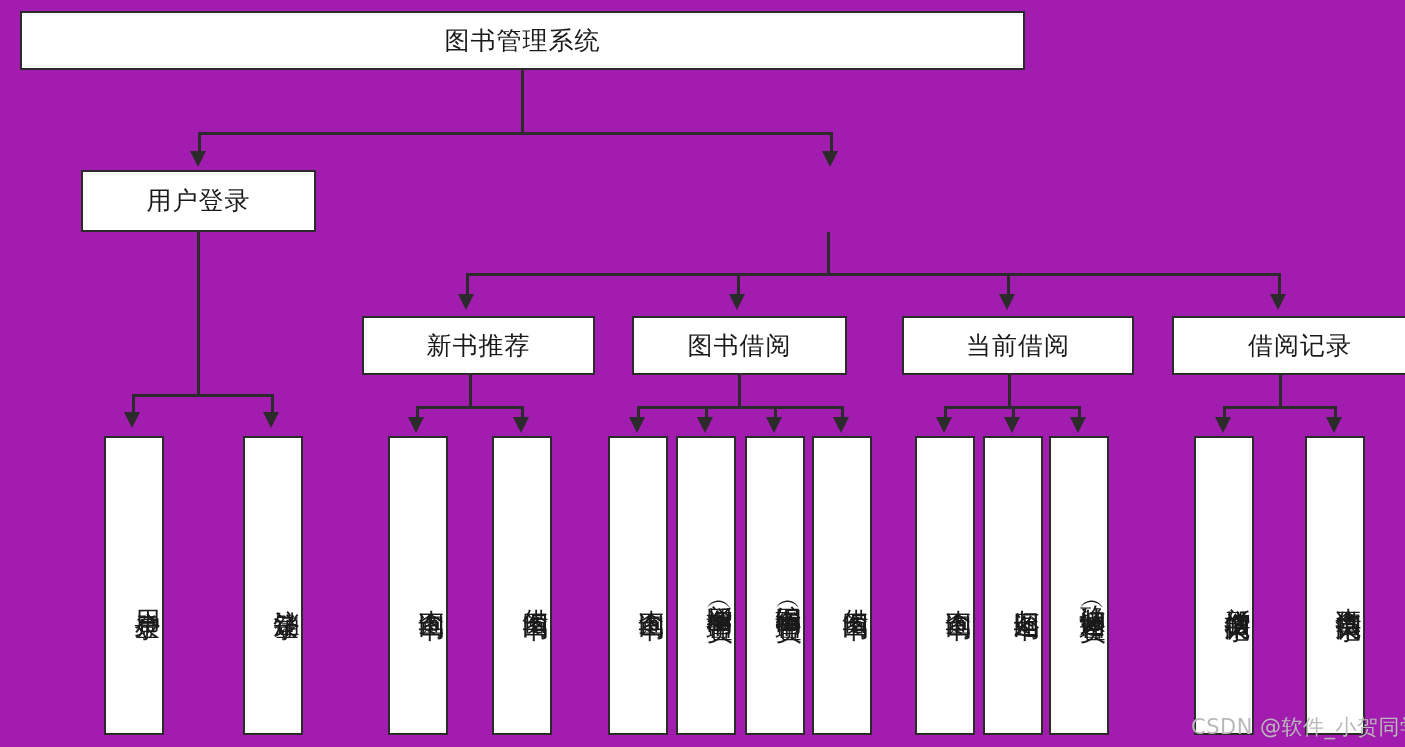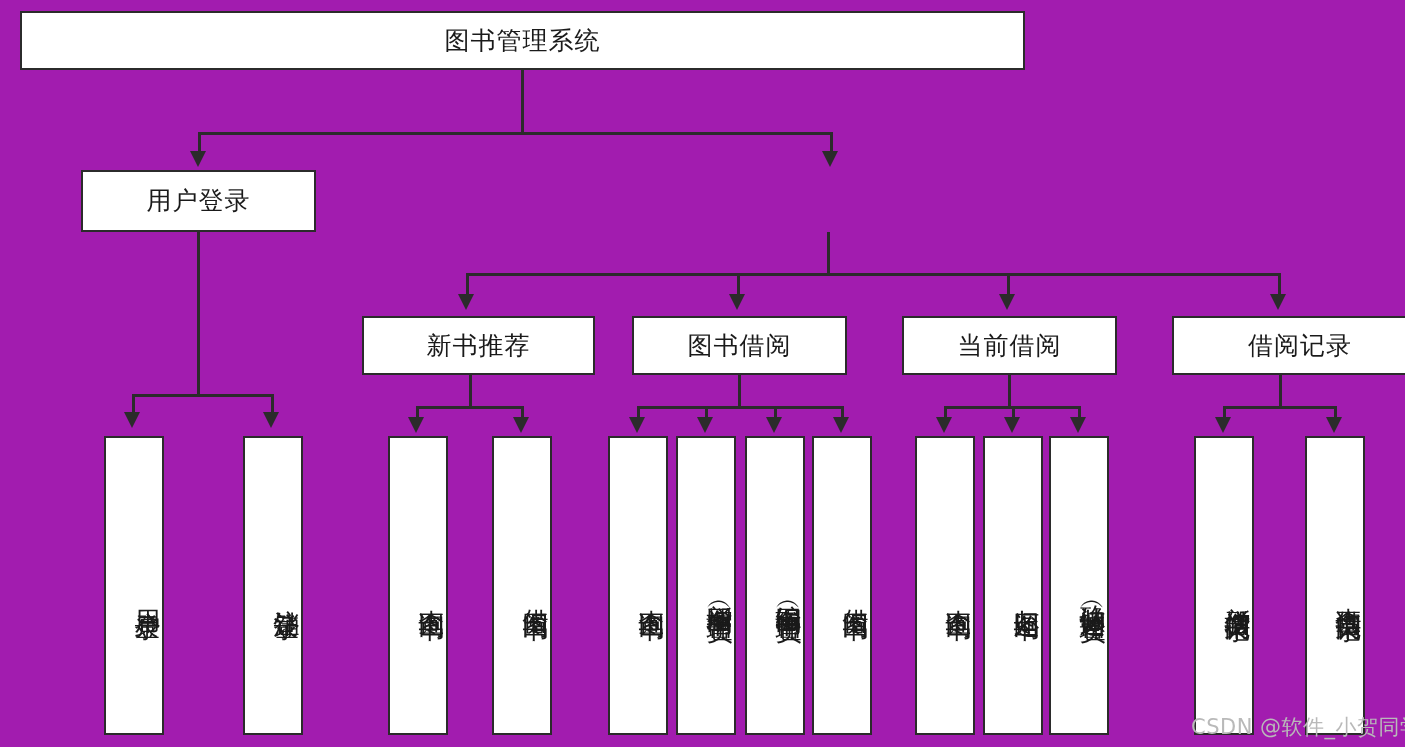--- a/index.html
+++ b/index.html
@@ -110,21 +110,21 @@
   <div class="arrow" style="left:1270px;top:294px;"></div>
 
   <div class="node horiz" style="left:362px;top:316px;width:233px;height:59px;">
     <span>新书推荐</span>
   </div>
 
   <div class="node horiz" style="left:632px;top:316px;width:215px;height:59px;">
     <span>图书借阅</span>
   </div>
 
-  <div class="node horiz" style="left:902px;top:316px;width:215px;height:59px;">
+  <div class="node horiz" style="left:902px;top:316px;width:232px;height:59px;">
     <span>当前借阅</span>
   </div>
 
   <div class="node horiz" style="left:1172px;top:316px;width:256px;height:59px;">
     <span>借阅记录</span>
   </div>
 
   <div class="edge vline" style="left:469px;top:375px;height:32px;"></div>
   <div class="edge hline" style="left:416px;top:406px;width:108px;"></div>
   <div class="edge vline" style="left:416px;top:406px;height:13px;"></div>

